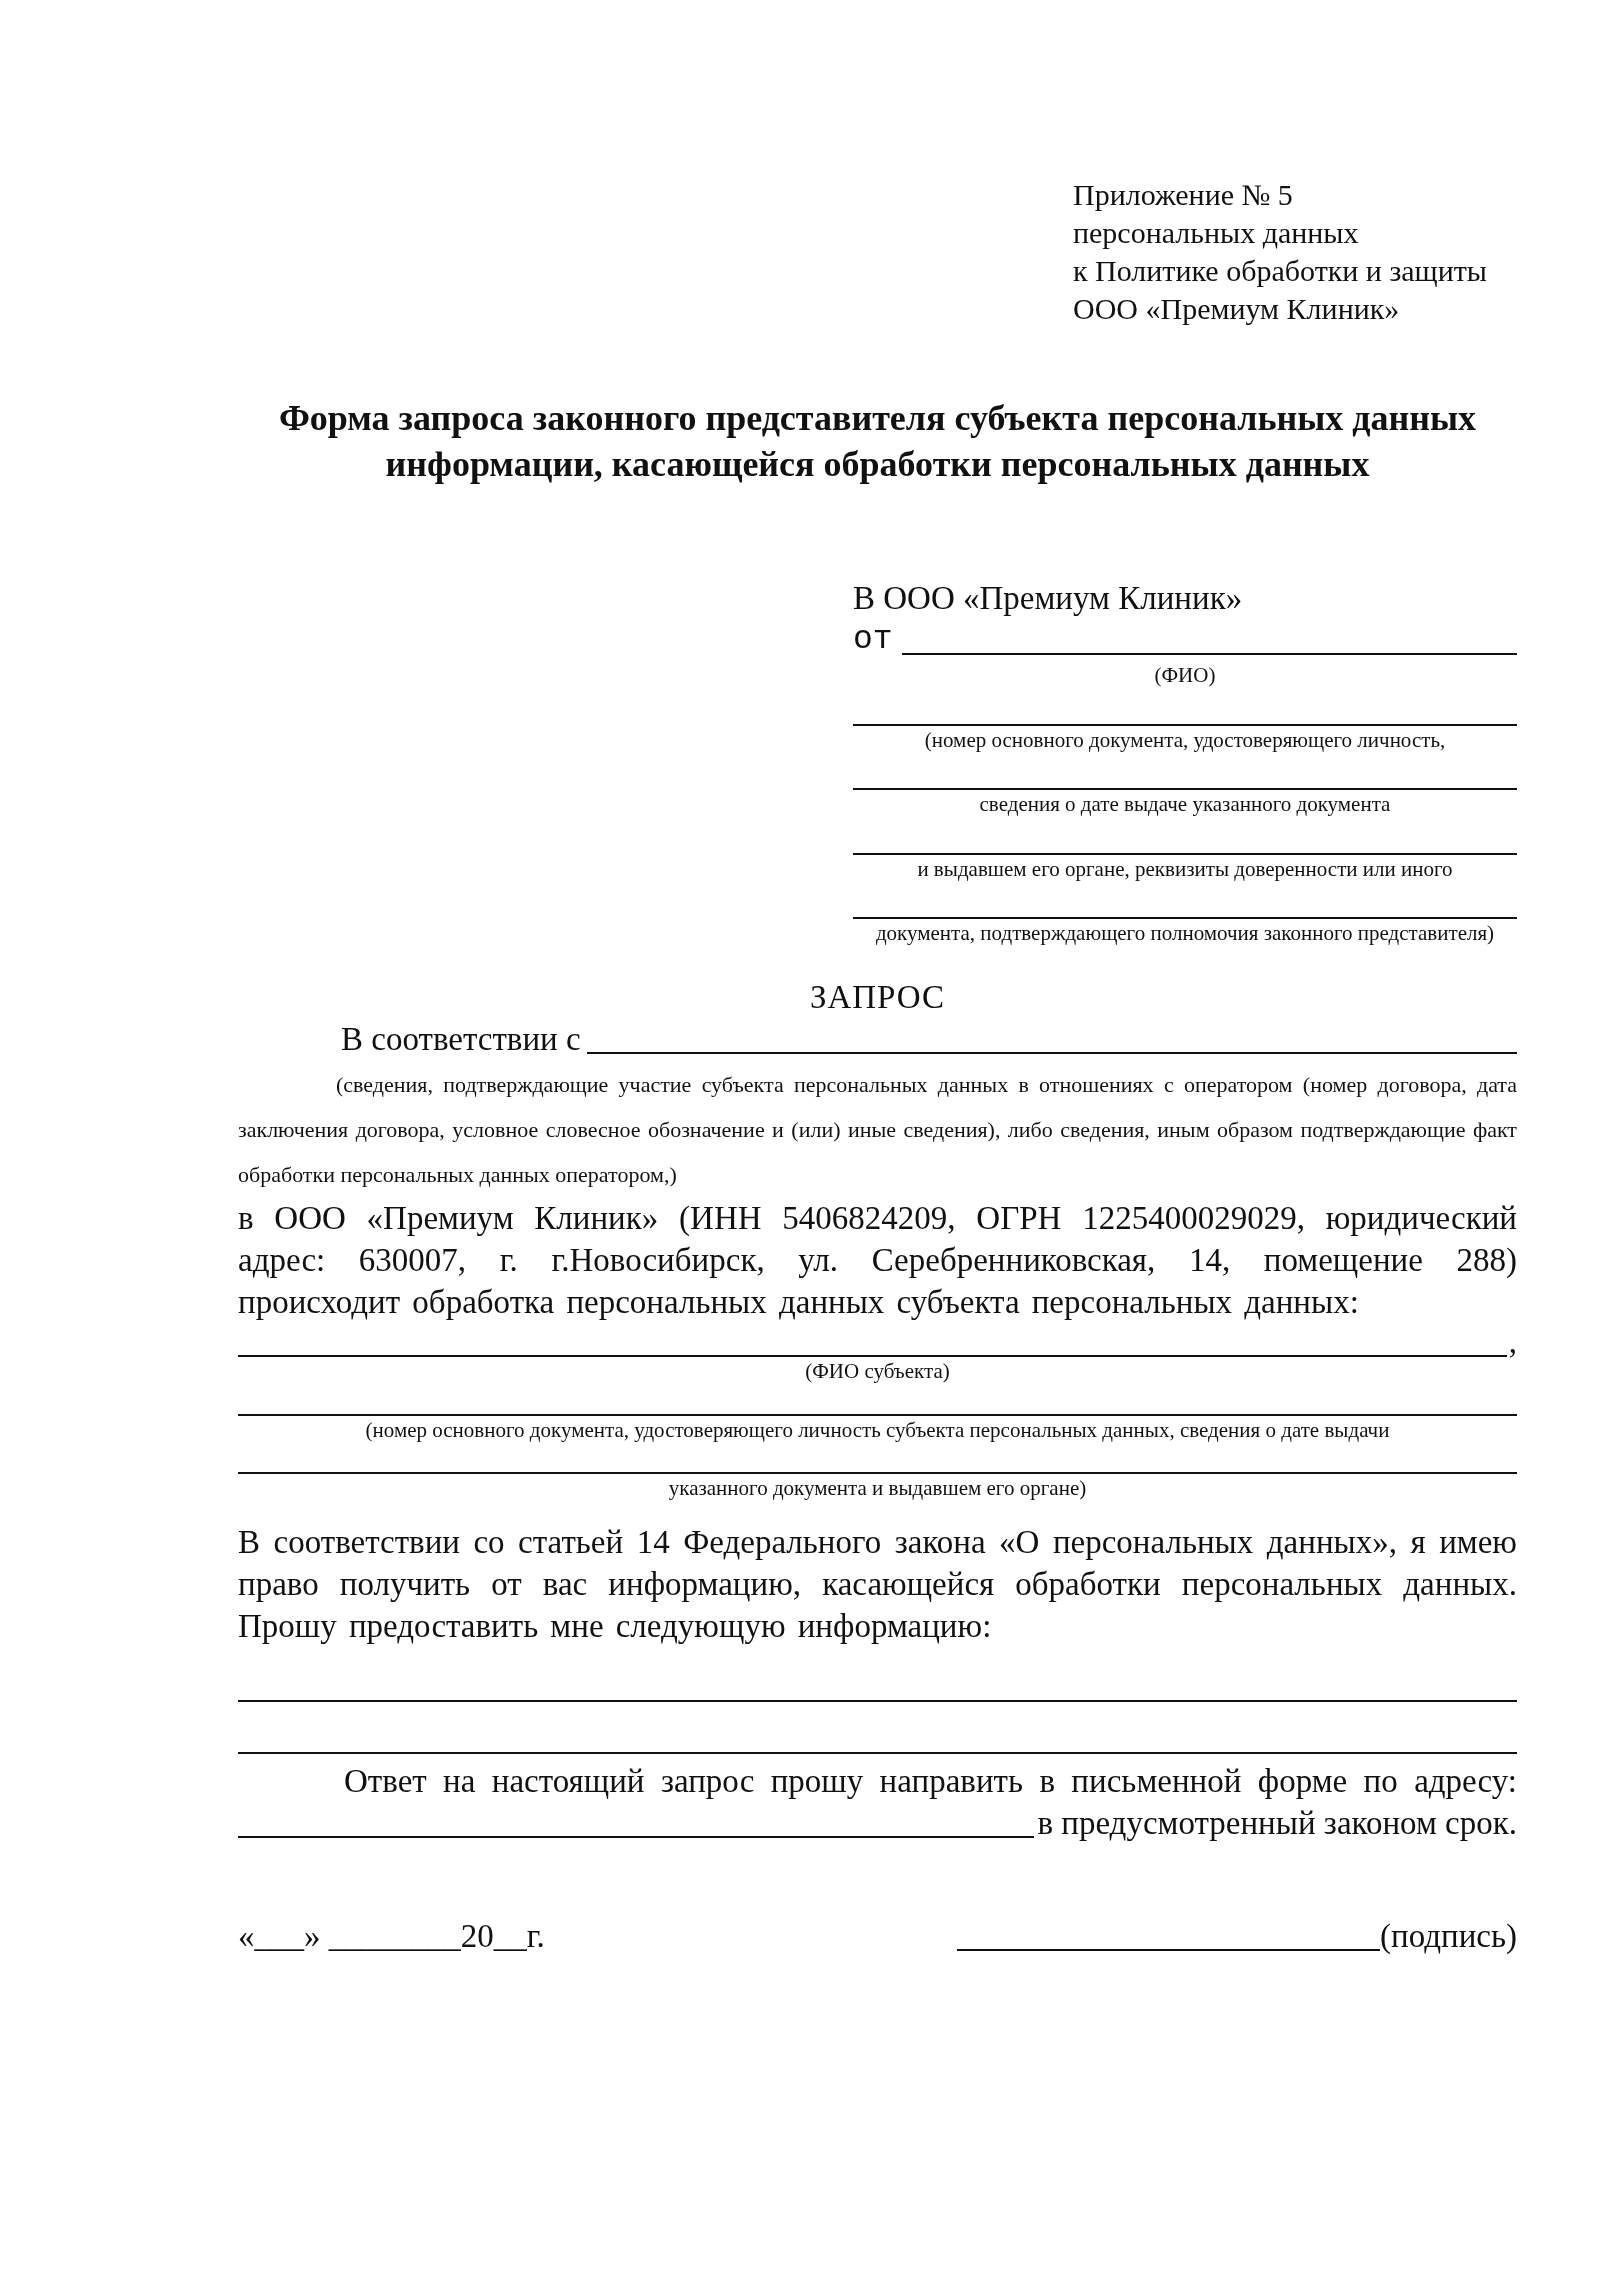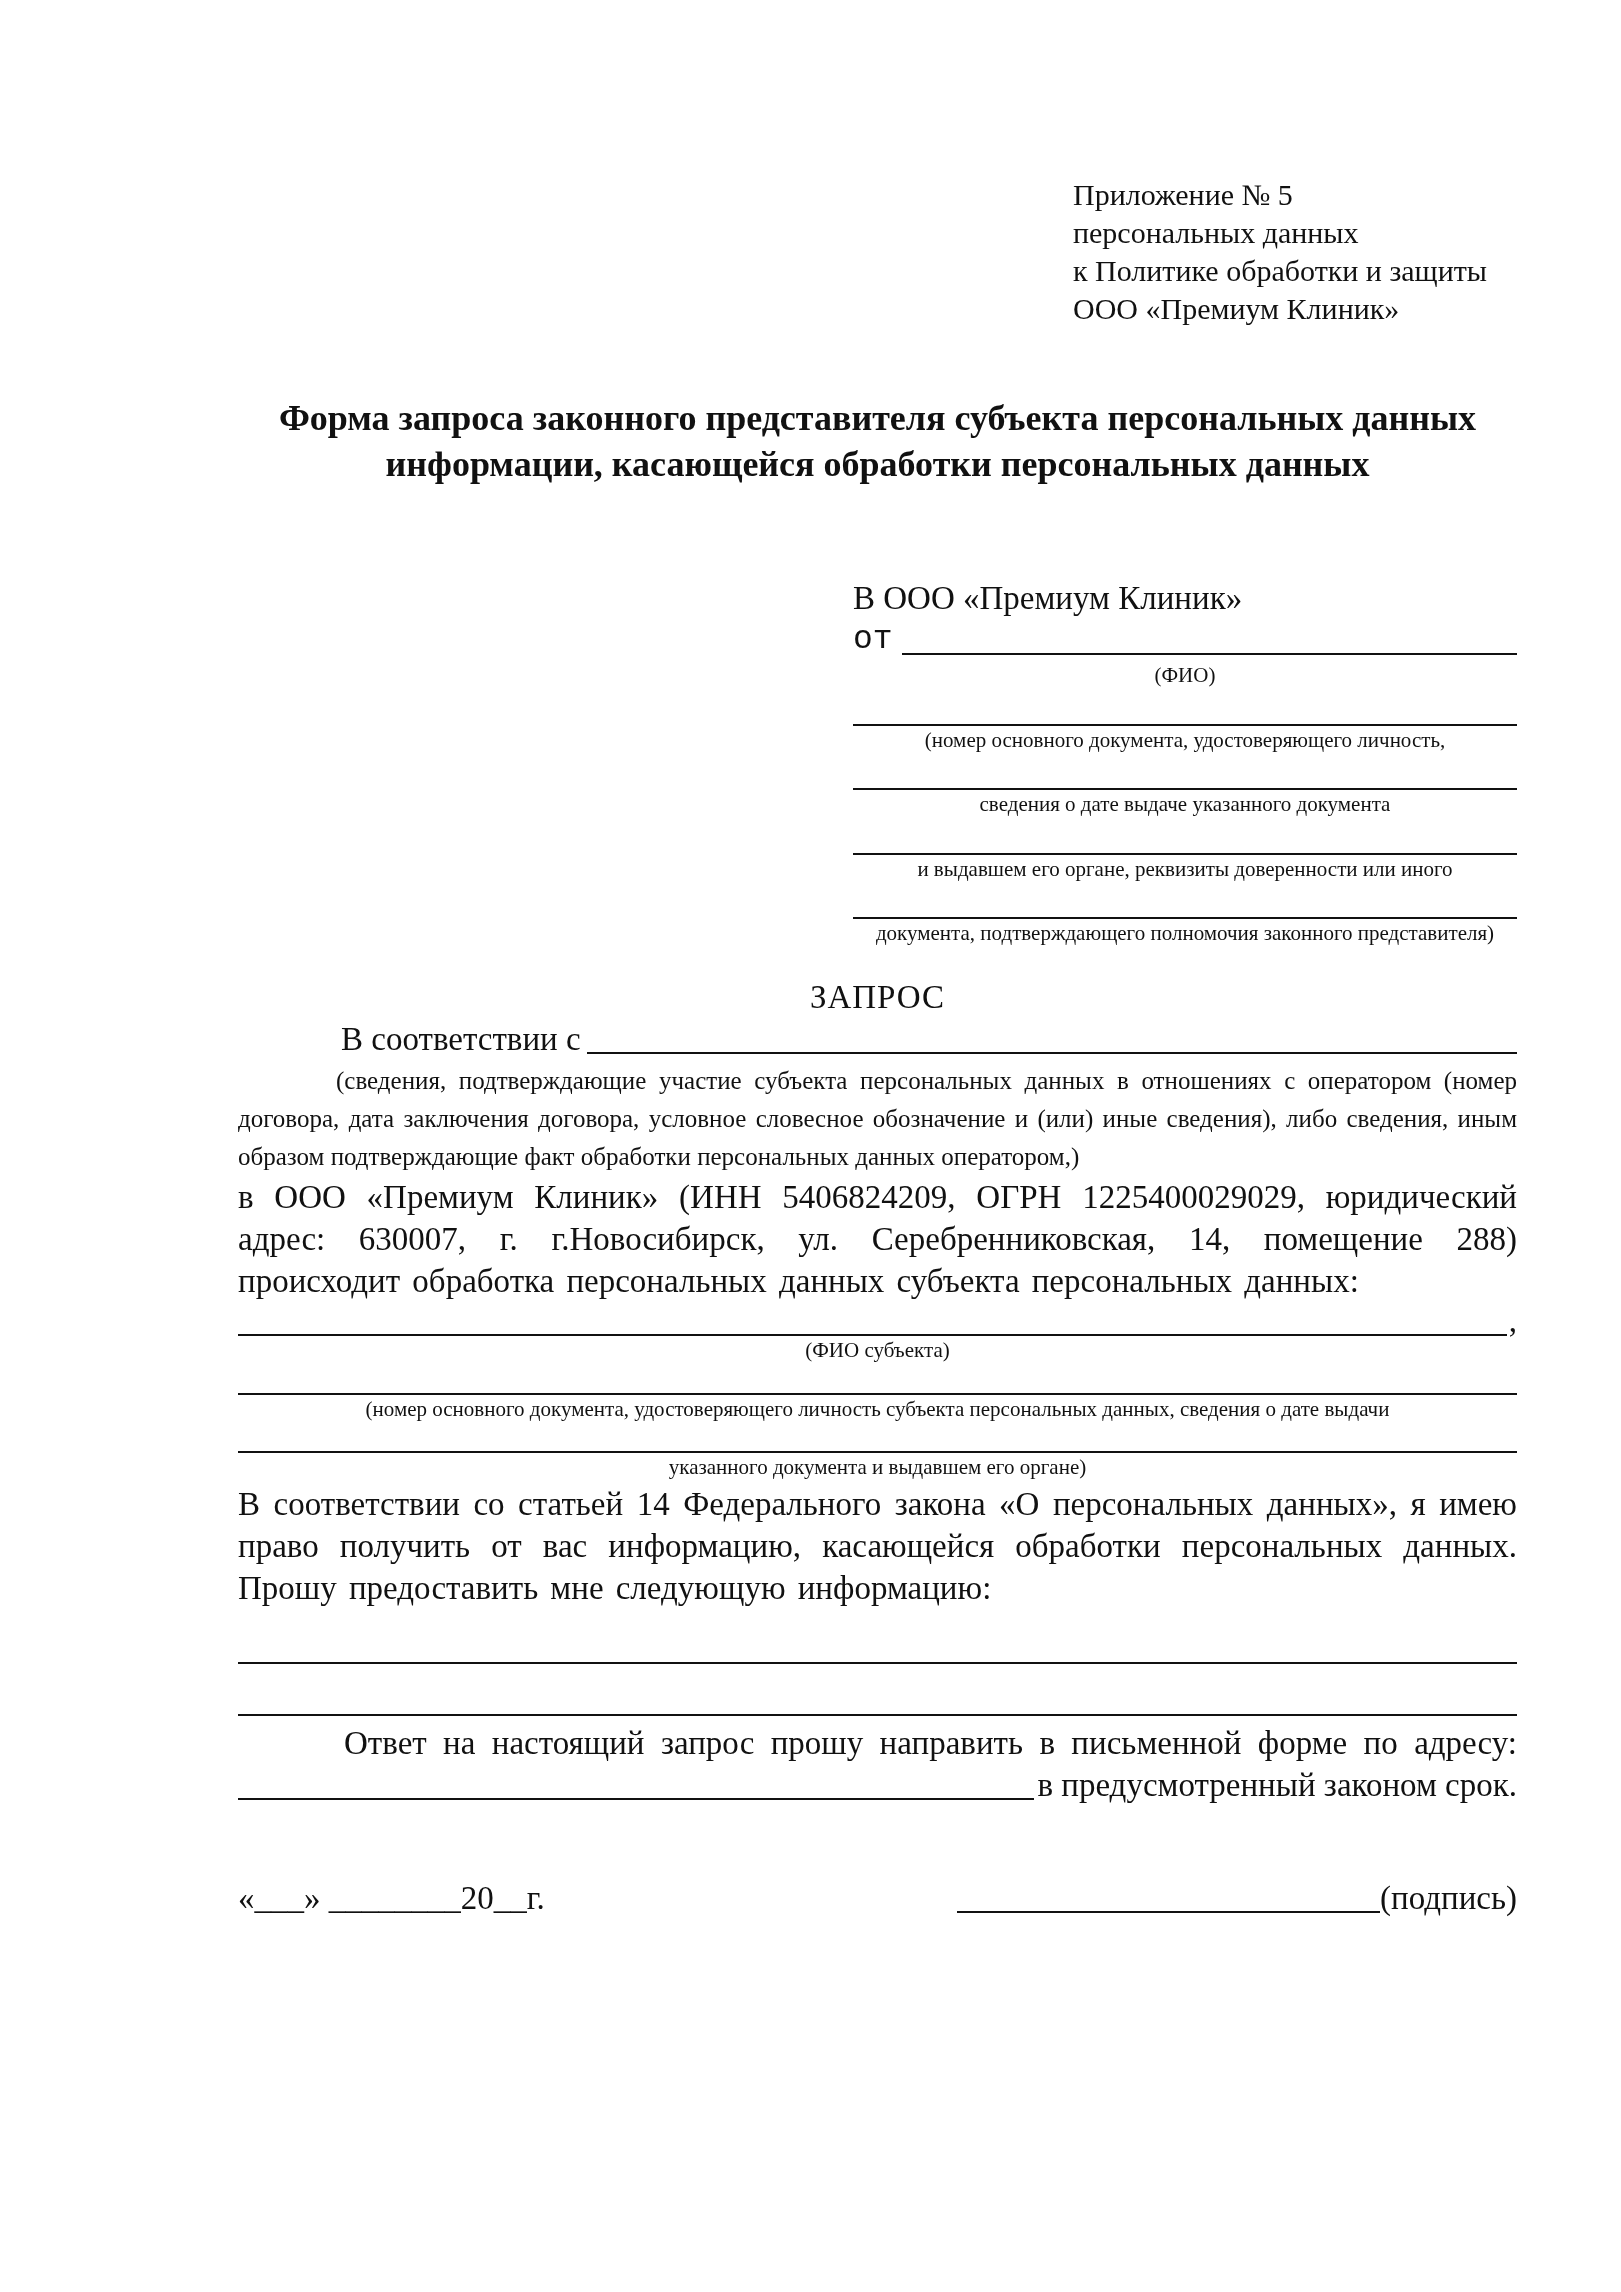--- a/index.html
+++ b/index.html
@@ -29,21 +29,21 @@
 
   .ufield .fill { height:35px; }
 
   .zapros { margin-top:29px; text-align:center; letter-spacing:1px; }
 
   .accordance-row { display:flex; align-items:flex-end; }
   .accordance-row .label { margin-left:103px; margin-right:5.9px; white-space:nowrap; }
   .accordance-row .fill { flex:1; height:33px; margin-bottom:5.9px; }
 
   .small-caption {
-    margin:2px 0 0 0; font-size:25px; line-height:38px;
+    margin:2px 0 0 0; font-size:22px; line-height:45px;
     text-align:justify; text-indent:98px;
   }
 
   .body-par { margin:0; text-align:justify; word-spacing:3.9px; }
 
   .subject-row { display:flex; align-items:flex-end; margin-top:5.9px; }
   .subject-row .fill { flex:1; height:17.6px; }
   .subject-row .comma { line-height:29px; margin-left:2px; }
 
   .fill.full { margin-top:29px; height:0; }
@@ -121,21 +121,21 @@
       <span class="comma body-text">,</span>
     </div>
     <div class="cap">(ФИО субъекта)</div>
 
     <div class="fill full"></div>
     <div class="cap">(номер основного документа, удостоверяющего личность субъекта персональных данных, сведения о дате выдачи</div>
 
     <div class="fill full"></div>
     <div class="cap">указанного документа и выдавшем его органе)</div>
 
-    <p class="body-par body-text" style="margin-top:2px;">В соответствии со статьей 14 Федерального закона «О персональных данных», я имею право получить от вас информацию, касающейся обработки персональных данных. Прошу предоставить мне следующую информацию:</p>
+    <p class="body-par body-text" style="margin-top:19px;">В соответствии со статьей 14 Федерального закона «О персональных данных», я имею право получить от вас информацию, касающейся обработки персональных данных. Прошу предоставить мне следующую информацию:</p>
 
     <div class="fill blank first"></div>
     <div class="fill blank second"></div>
 
     <p class="body-par body-text answer-par">Ответ на настоящий запрос прошу направить в письменной форме по адресу:</p>
     <div class="answer-row body-text">
       <div class="fill"></div>
       <span class="suffix">в предусмотренный законом срок.</span>
     </div>
 

